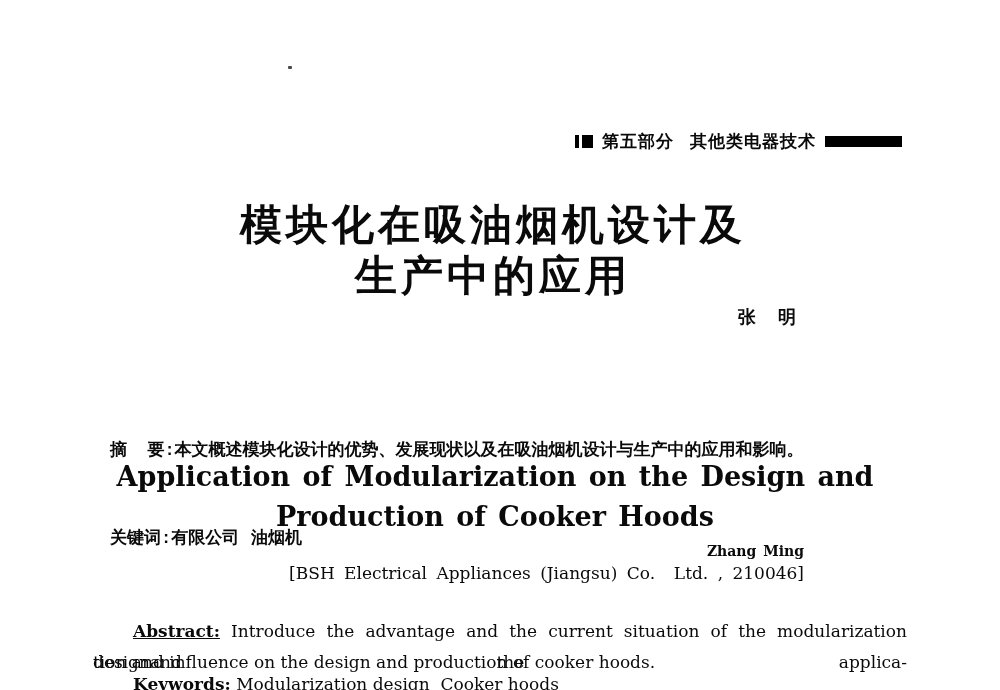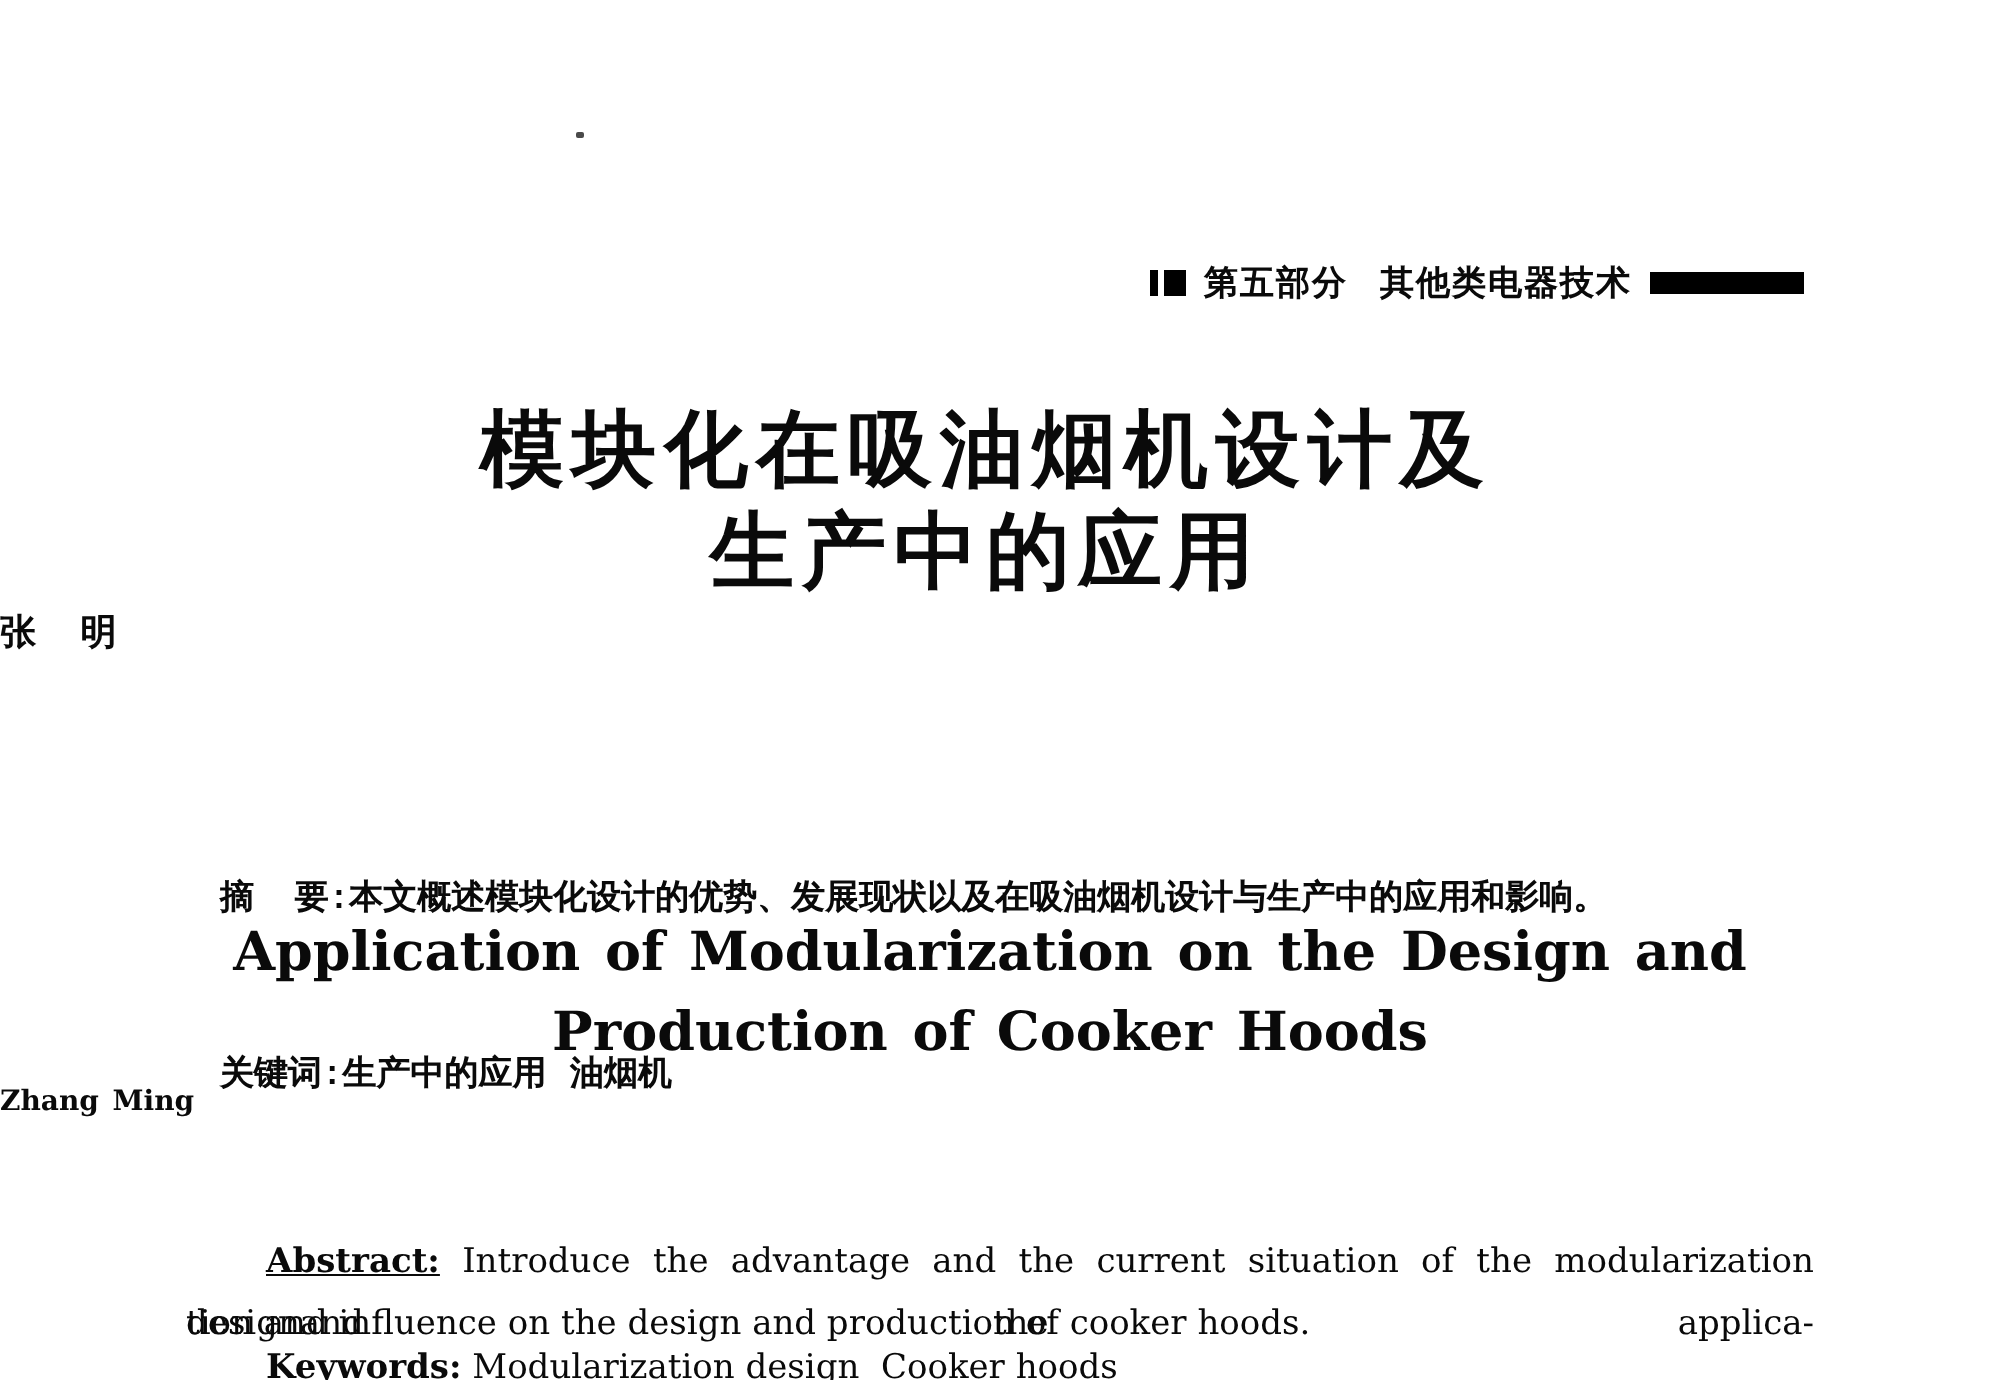--- a/index.html
+++ b/index.html
@@ -6,21 +6,21 @@
   .page{
     position:relative;
     width:1000px;height:690px;
     margin:0 auto;
     background:#ffffff;
     overflow:hidden;
     color:#0a0a0a;
     font-family:"DejaVu Serif","Liberation Serif",serif;
   }
   .abs{position:absolute;}
-  .centered{left:0;width:804px;text-align:left;}
+  .centered{left:0;width:804px;text-align:right;}
 
   
   .speck{position:absolute;left:288px;top:66px;width:4px;height:3px;background:#4a4a4a;border-radius:1px;}
 
   
   .band{
     position:absolute;left:575px;top:132px;height:18px;
     display:flex;align-items:center;
     font-family:Liberation Mono, monospace;
   }
@@ -79,29 +79,30 @@
 
   <div class="abs title-cn">
     <div>模块化在吸油烟机设计及</div>
     <div>生产中的应用</div>
   </div>
 
   <div class="abs centered author-cn">张 明</div>
 
   <div class="abs cn-meta">
     <div><span class="cn-label">摘  要:</span><span>本文概述模块化设计的优势、发展现状以及在吸油烟机设计与生产中的应用和影响。</span></div>
-    <div><span class="cn-label">关键词:</span><span>生产中的应用  油烟机</span></div>
+    <div><span class="cn-label">关键词:</span><span>有限公司  油烟机</span></div>
   </div>
 
   <div class="abs title-en">
     <div>Application of Modularization on the Design and</div>
     <div>Production of Cooker Hoods</div>
   </div>
 
   <div class="abs centered author-en">Zhang Ming</div>
+  <div class="abs centered affil-en">[BSH Electrical Appliances (Jiangsu) Co.  Ltd. , 210046]</div>
 
   <div class="abs en-line en-just en-l1"><span class="b">Abstract:</span><span> Introduce the advantage and the current situation of the modularization designand the applica-</span></div>
 
   <div class="abs en-line en-l2">tion and influence on the design and production of cooker hoods.</div>
 
   <div class="abs en-line en-kw"><span class="b">Keywords:</span><span> Modularization design  Cooker hoods</span></div>
 
 </div>
 
 </body></html>

